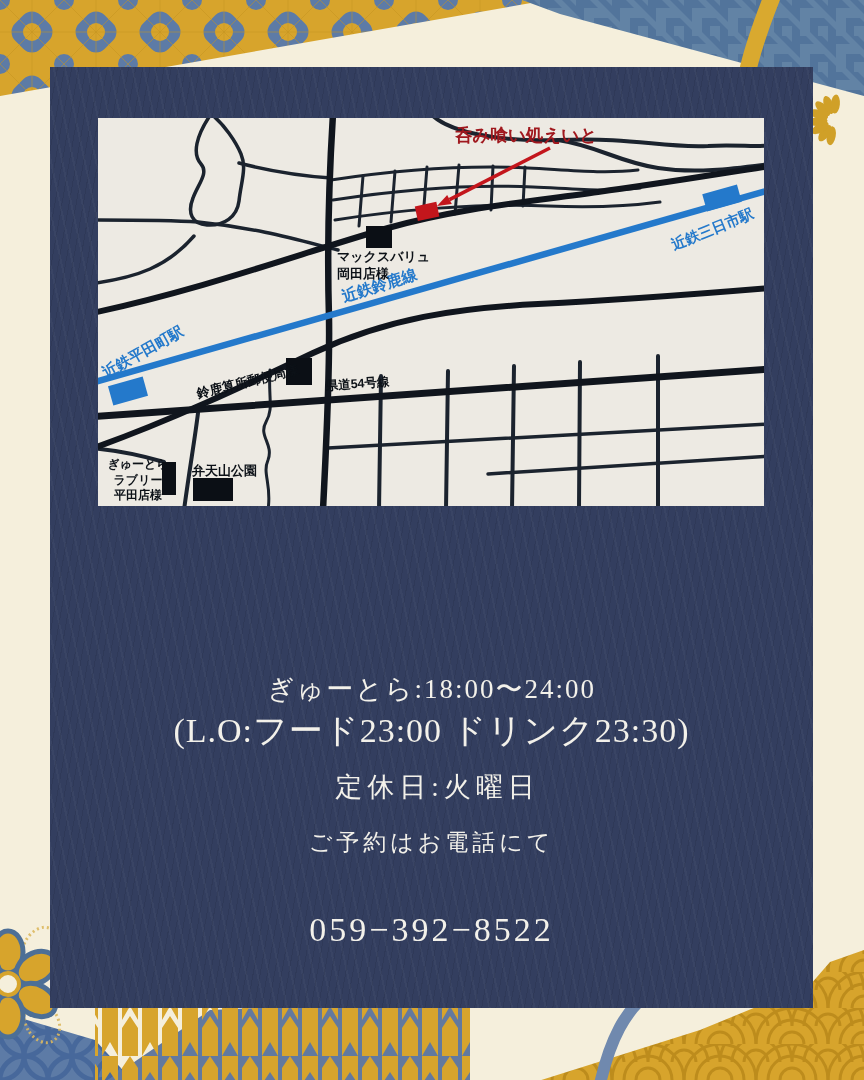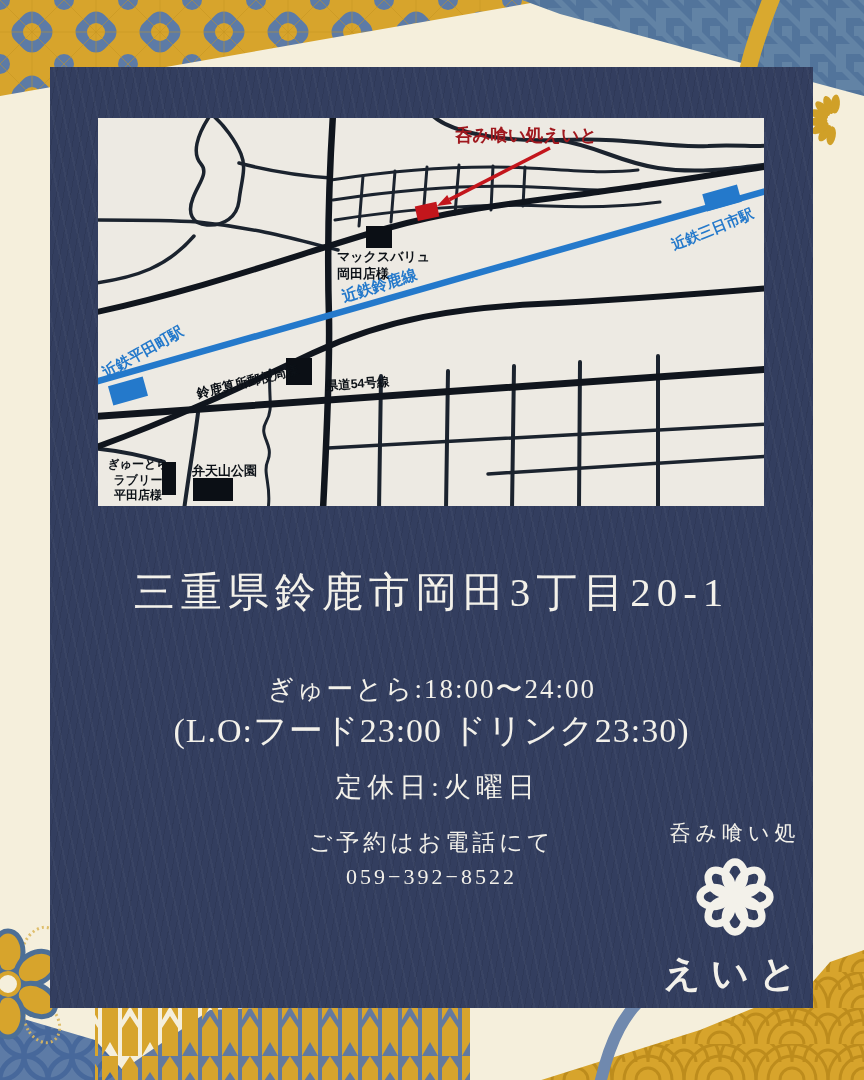--- a/index.html
+++ b/index.html
@@ -14,21 +14,21 @@
   .map-wrap{position:absolute;left:48px;top:51px;width:666px;height:388px;
             background:#edeae3;overflow:hidden;}
   .map-wrap svg{display:block;}
   .map-label{font-family:"Liberation Sans","DejaVu Sans",sans-serif;font-weight:bold;}
   .txt{position:absolute;left:0;right:0;text-align:center;color:#f3f1ea;white-space:nowrap;}
   .address{top:498px;font-size:41px;letter-spacing:6px;}
   .hours1{top:604px;font-size:27px;letter-spacing:2px;}
   .hours2{top:641px;font-size:34px;letter-spacing:1px;}
   .closed{top:702px;font-size:27px;letter-spacing:5px;padding-left:12px;}
   .reservation{top:760px;font-size:23px;letter-spacing:4px;}
-  .phone{top:797px;font-size:22px;letter-spacing:3px;}
+  .phone{top:844px;font-size:34px;letter-spacing:3px;}
   .logo{position:absolute;left:595px;top:752px;width:180px;text-align:center;color:#f3f1ea;}
   .logo-tagline{font-size:21px;letter-spacing:5px;white-space:nowrap;}
   .logo-emblem{margin:4px auto 0;}
   .logo-name{font-size:37px;font-weight:bold;letter-spacing:10px;margin-top:2px;white-space:nowrap;}
 </style>
 </head>
 <body>
 
 <div class="canvas">
 
@@ -215,39 +215,21 @@
 
         <g transform="rotate(-12 329 93)">
           <rect x="318" y="86" width="22" height="15" fill="#c3161c"></rect>
         </g>
         <path d="M452,30 L351.5,81.6" stroke="#c3161c" stroke-width="3.5" fill="none"></path>
         <polygon points="339,88 349.2,77.1 353.8,86.1" fill="#c3161c"></polygon>
         <text class="map-label" x="357" y="23" font-size="17.5" fill="#a0181e">呑み喰い処えいと</text>
       </svg>
     </div>
 
-    <div class="txt address">三重県鈴鹿市岡田3丁目20-1</div>
     <div class="txt hours1">ぎゅーとら:18:00〜24:00</div>
     <div class="txt hours2">(L.O:フード23:00  ドリンク23:30)</div>
     <div class="txt closed">定休日:火曜日</div>
     <div class="txt reservation">ご予約はお電話にて</div>
     <div class="txt phone">059−392−8522</div>
 
-    <div class="logo">
-      <div class="logo-tagline">呑み喰い処</div>
-      <svg class="logo-emblem" width="92" height="92" viewBox="0 0 100 100">
-        <g fill="none" stroke="#f3f1ea" stroke-width="8">
-          <ellipse cx="50" cy="27" rx="10.5" ry="15" transform="rotate(0 50 50)"></ellipse>
-          <ellipse cx="50" cy="27" rx="10.5" ry="15" transform="rotate(45 50 50)"></ellipse>
-          <ellipse cx="50" cy="27" rx="10.5" ry="15" transform="rotate(90 50 50)"></ellipse>
-          <ellipse cx="50" cy="27" rx="10.5" ry="15" transform="rotate(135 50 50)"></ellipse>
-          <ellipse cx="50" cy="27" rx="10.5" ry="15" transform="rotate(180 50 50)"></ellipse>
-          <ellipse cx="50" cy="27" rx="10.5" ry="15" transform="rotate(225 50 50)"></ellipse>
-          <ellipse cx="50" cy="27" rx="10.5" ry="15" transform="rotate(270 50 50)"></ellipse>
-          <ellipse cx="50" cy="27" rx="10.5" ry="15" transform="rotate(315 50 50)"></ellipse>
-        </g>
-        <circle cx="50" cy="50" r="7" fill="#f3f1ea"></circle>
-      </svg>
-      <div class="logo-name">えいと</div>
-    </div>
 
   </div>
 </div>
 
 </body></html>

